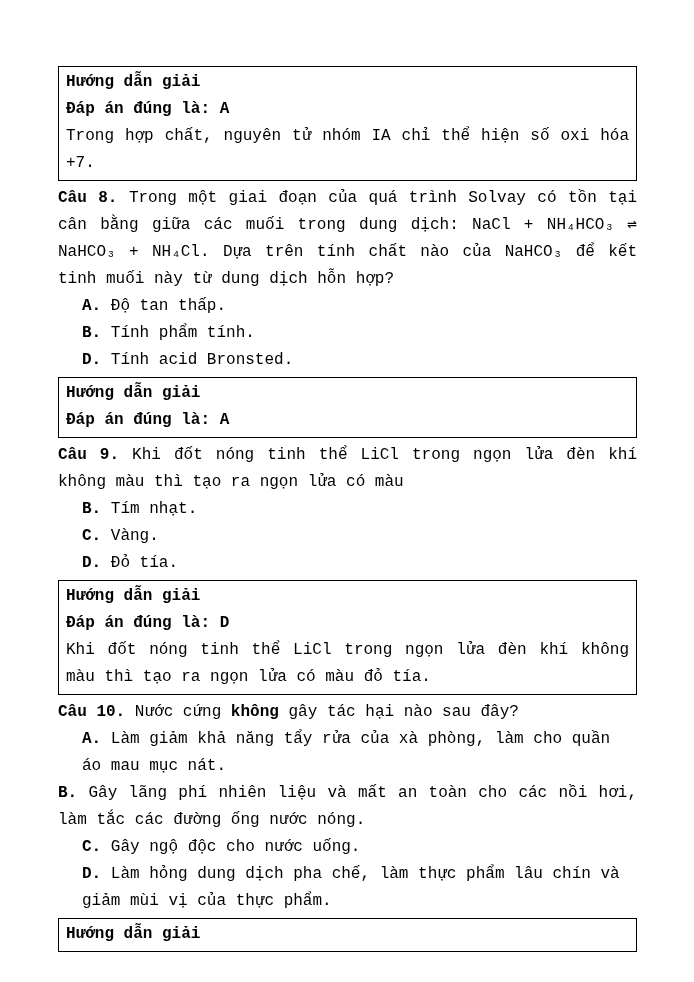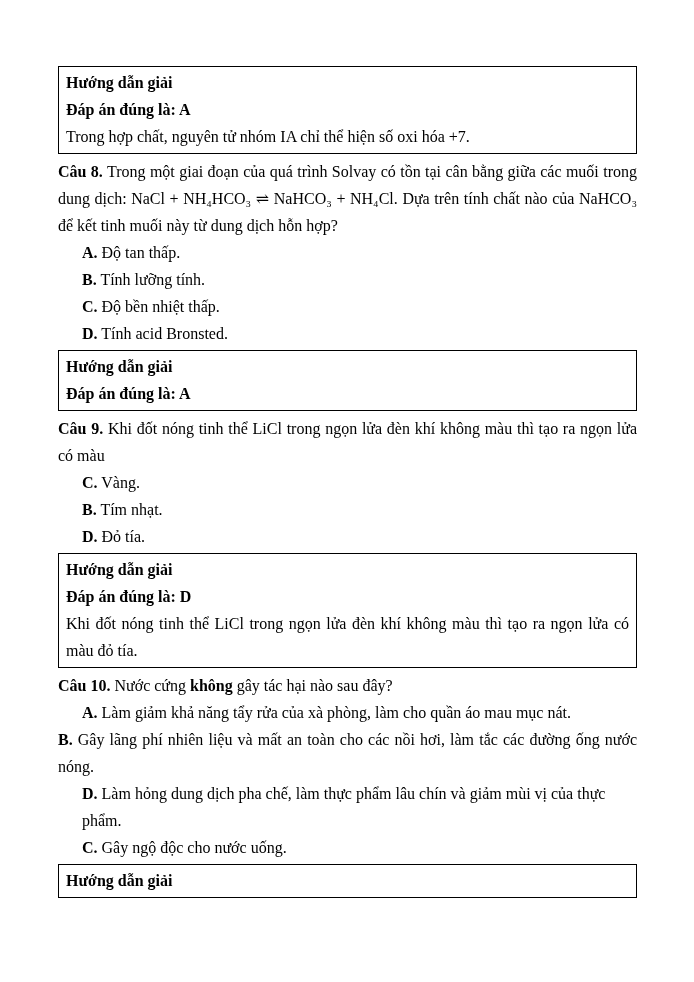--- a/index.html
+++ b/index.html
@@ -8,20 +8,21 @@
     width: 694px; height: 982px;
     background: #ffffff;
     font-family: "Liberation Serif", "DejaVu Serif", serif;
     font-size: 16px;
     color: #000000;
   }
   .page {
     width: 694px; height: 982px;
     padding: 63px 57px 0 58px;
     overflow: hidden;
+    font-family: Liberation Mono, monospace;
   }
   p { margin: 0; line-height: 27px; text-align: justify; }
   .bold { font-weight: bold; }
   .solution-box {
     border: 1.5px solid #000000;
     padding: 2px 7px 3px 7px;
     margin: 3px 0 4px 0;
   }
   .question-block { margin: 0; }
   .option { text-align: left; margin-left: 24px; }
@@ -33,48 +34,47 @@
 
   <div class="solution-box">
     <p class="bold">Hướng dẫn giải</p>
     <p class="bold">Đáp án đúng là: A</p>
     <p>Trong hợp chất, nguyên tử nhóm IA chỉ thể hiện số oxi hóa +7.</p>
   </div>
 
   <div class="question-block">
     <p><span class="bold">Câu 8.</span> <span>Trong một giai đoạn của quá trình Solvay có tồn tại cân bằng giữa các muối trong dung dịch: NaCl + NH₄HCO₃ ⇌ NaHCO₃ + NH₄Cl. Dựa trên tính chất nào của NaHCO₃ để kết tinh muối này từ dung dịch hỗn hợp?</span></p>
     <p class="option"><span class="bold">A.</span> <span>Độ tan thấp.</span></p>
-    <p class="option"><span class="bold">B.</span> <span>Tính lưỡng tính.</span></p>
-    <p class="option"><span class="bold">C.</span> <span>Độ bền nhiệt thấp.</span></p>
+    <p class="option"><span class="bold">B.</span> <span>Tính phẩm tính.</span></p>
     <p class="option"><span class="bold">D.</span> <span>Tính acid Bronsted.</span></p>
   </div>
 
   <div class="solution-box">
     <p class="bold">Hướng dẫn giải</p>
     <p class="bold">Đáp án đúng là: A</p>
   </div>
 
   <div class="question-block">
     <p><span class="bold">Câu 9.</span> <span>Khi đốt nóng tinh thể LiCl trong ngọn lửa đèn khí không màu thì tạo ra ngọn lửa có màu</span></p>
+    <p class="option"><span class="bold">B.</span> <span>Tím nhạt.</span></p>
     <p class="option"><span class="bold">C.</span> <span>Vàng.</span></p>
-    <p class="option"><span class="bold">B.</span> <span>Tím nhạt.</span></p>
     <p class="option"><span class="bold">D.</span> <span>Đỏ tía.</span></p>
   </div>
 
   <div class="solution-box">
     <p class="bold">Hướng dẫn giải</p>
     <p class="bold">Đáp án đúng là: D</p>
     <p>Khi đốt nóng tinh thể LiCl trong ngọn lửa đèn khí không màu thì tạo ra ngọn lửa có màu đỏ tía.</p>
   </div>
 
   <div class="question-block">
     <p><span class="bold">Câu 10.</span> <span>Nước cứng</span> <span class="bold">không</span> <span>gây tác hại nào sau đây?</span></p>
     <p class="option"><span class="bold">A.</span> <span>Làm giảm khả năng tẩy rửa của xà phòng, làm cho quần áo mau mục nát.</span></p>
     <p><span class="bold">B.</span> <span>Gây lãng phí nhiên liệu và mất an toàn cho các nồi hơi, làm tắc các đường ống nước nóng.</span></p>
+    <p class="option"><span class="bold">C.</span> <span>Gây ngộ độc cho nước uống.</span></p>
     <p class="option"><span class="bold">D.</span> <span>Làm hỏng dung dịch pha chế, làm thực phẩm lâu chín và giảm mùi vị của thực phẩm.</span></p>
-    <p class="option"><span class="bold">C.</span> <span>Gây ngộ độc cho nước uống.</span></p>
   </div>
 
   <div class="solution-box">
     <p class="bold">Hướng dẫn giải</p>
   </div>
 
 </div>
 
 </body></html>

